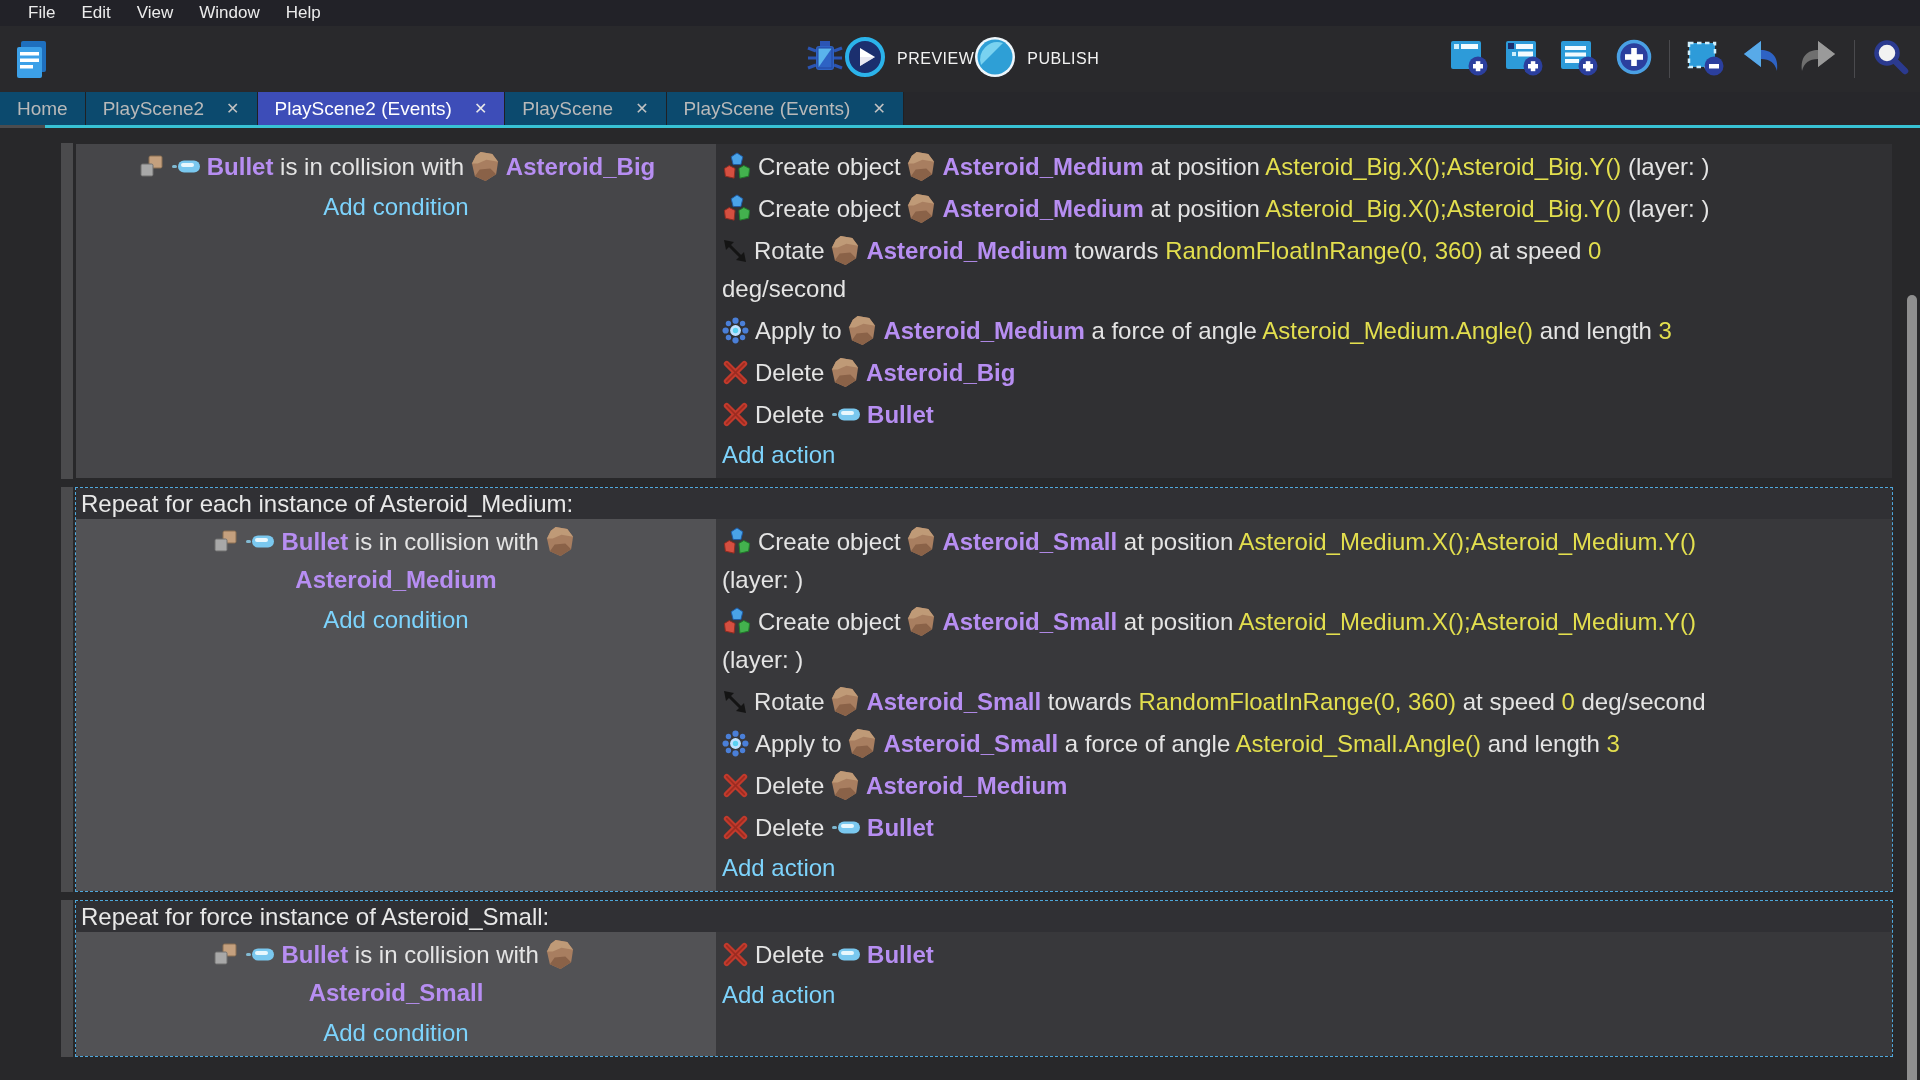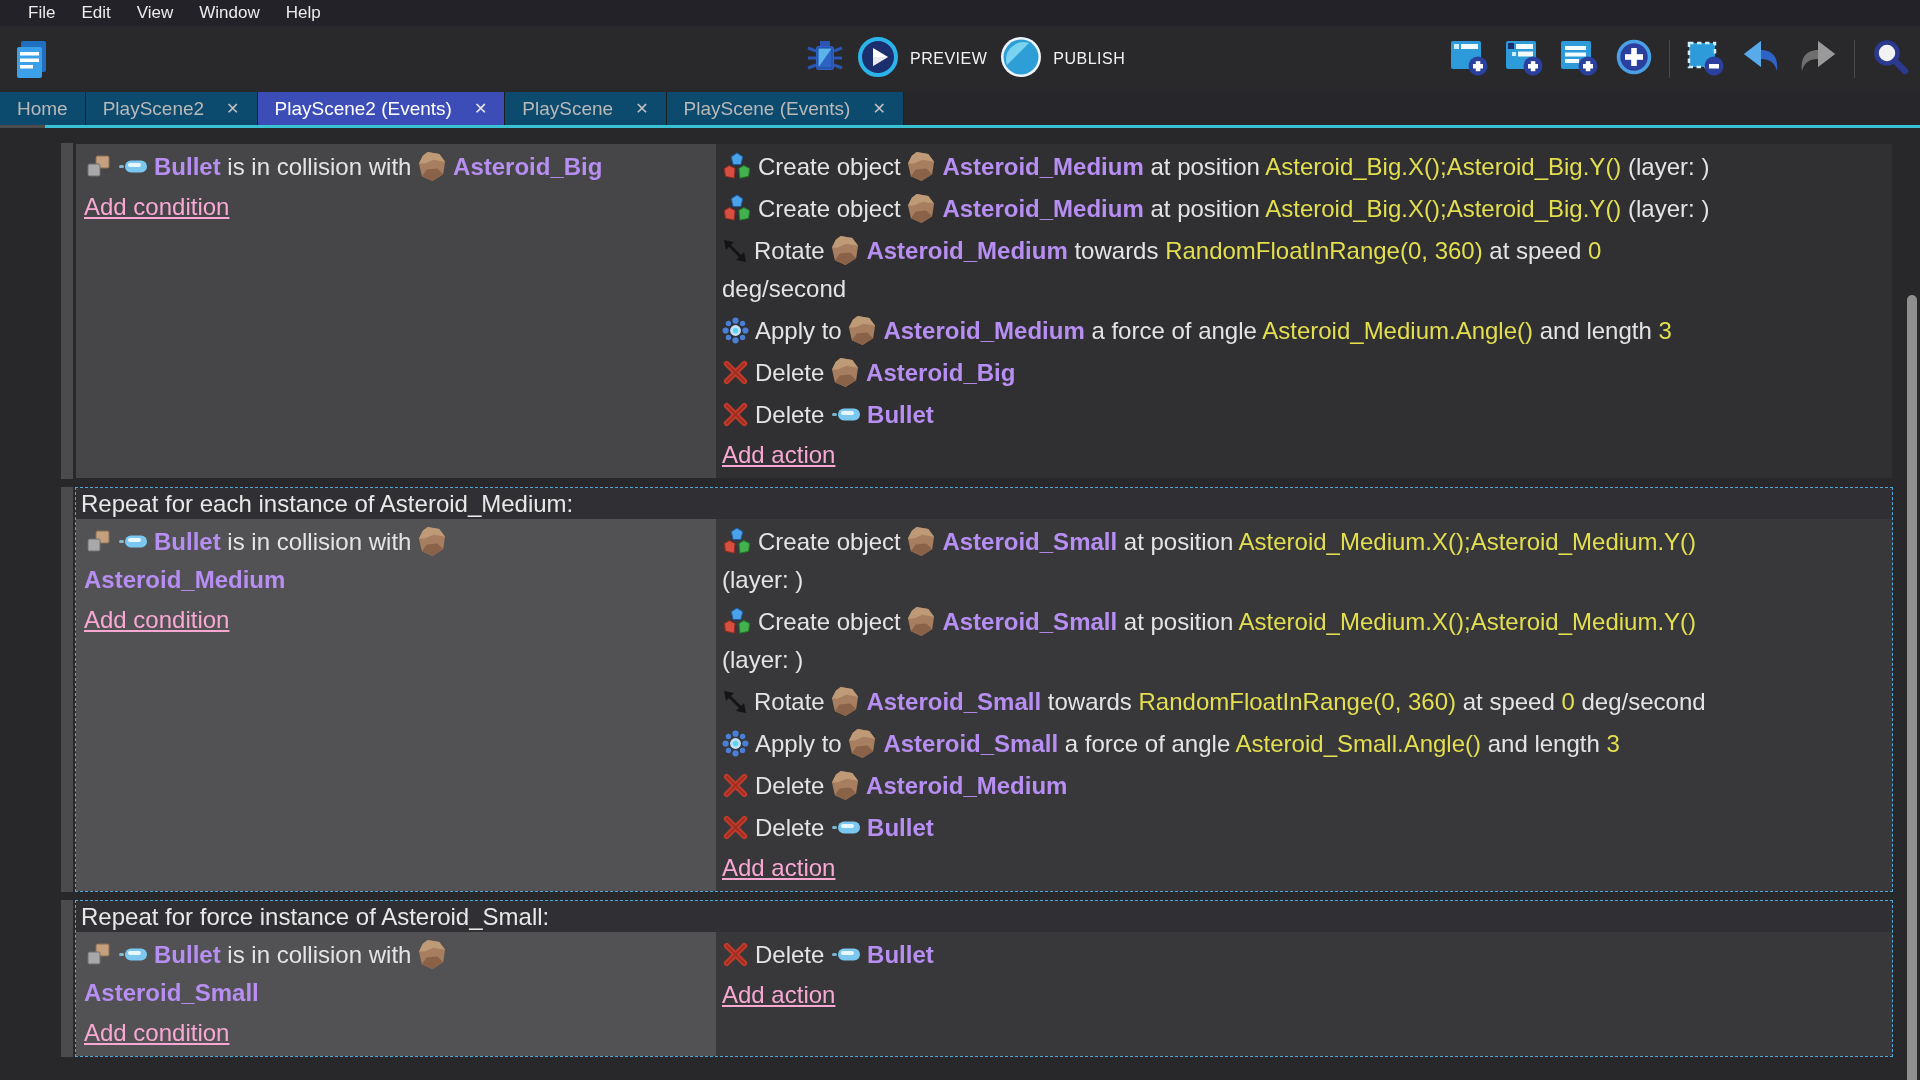--- a/index.html
+++ b/index.html
@@ -6,21 +6,21 @@
   html,body { width:1920px; height:1080px; overflow:hidden; background:#28282a;
               font-family:"Liberation Sans", sans-serif; }
 
   
   .menubar { height:26px; background:#222228; display:flex; align-items:center; padding-left:15px; }
   .menu-item { padding:0 13px; font-size:17px; color:#ececec; line-height:26px; cursor:default; }
 
   
   .toolbar { height:66px; background:#29292c; position:relative; }
   .app-btn { position:absolute; left:13px; top:13px; width:38px; height:42px; }
-  .tb-center { position:absolute; left:806px; top:0; height:66px; display:flex; align-items:center; gap:13px; }
+  .tb-center { position:absolute; left:806px; top:0; height:66px; display:flex; align-items:center; }
   .tb-label { font-size:16px; color:#f2f2f2; letter-spacing:0.5px; }
   .tb-btn { display:flex; align-items:center; gap:11px; cursor:pointer; }
   .tb-right { position:absolute; right:10px; top:0; height:66px; display:flex; align-items:center; gap:15px; }
   .tb-sep { width:1px; height:38px; background:#4a4a4e; }
   .tb-ic { display:block; }
 
   
   .tabbar { height:36px; background:#27272b; display:flex; position:relative;
             border-bottom:3px solid #38c2d4; }
   .tabbar::after { content:""; position:absolute; left:0; bottom:-3px; width:45px; height:3px; background:#4c4c4e; }
@@ -34,26 +34,26 @@
   .events-panel { position:absolute; top:131px; bottom:0; left:0; right:0;
                   background:#28282a; overflow:hidden; padding-top:12px; }
   .event { display:flex; margin:0 27px 8px 61px; }
   .event-gutter { width:12px; background:#4b4b4d; margin-right:2px; flex-shrink:0; cursor:grab; }
   .event-main { flex:1; min-width:0; border:1px dashed transparent; }
   .event.selected .event-main { border:1px dashed #4fa8dc; }
   .event-header { height:31px; line-height:31px; background:#2c2c2f; color:#e8e8e8;
                   font-size:24px; padding-left:5px; white-space:nowrap; overflow:hidden; cursor:pointer; }
   .event.selected .event-header { background:#303034; }
   .event-body { display:flex; align-items:stretch; }
-  .conditions { width:640px; flex-shrink:0; background:#464649; padding:2px 8px 4px 8px; }
+  .conditions { width:640px; flex-shrink:0; background:#464649; padding:2px 8px 4px 8px;text-align:center; }
   .event.selected .conditions { background:#525255; }
   .actions { flex:1; min-width:0; background:#303033; padding:2px 8px 4px 6px; }
   .event.selected .actions { background:#38383b; }
   .row { font-size:24px; line-height:38px; color:#e4e4e4; padding:2px 0; cursor:pointer; }
-  .row.add { color:#f9a8d4; padding:0;text-decoration:underline; }
+  .row.add { color:#7dd3fc; padding:0; }
   .obj { color:#b78ef2; font-weight:bold; }
   .expr { color:#e3df4e;text-align:center; }
   .ic { display:inline-block; vertical-align:middle; margin:-4px 6px 0 0; }
   .ic svg { display:block; }
 
   
   .scroll-thumb { position:absolute; right:3px; top:164px; width:10px; height:900px;
                   background:#8f8f8f; border-radius:5px; }
 </style>
 </head>

